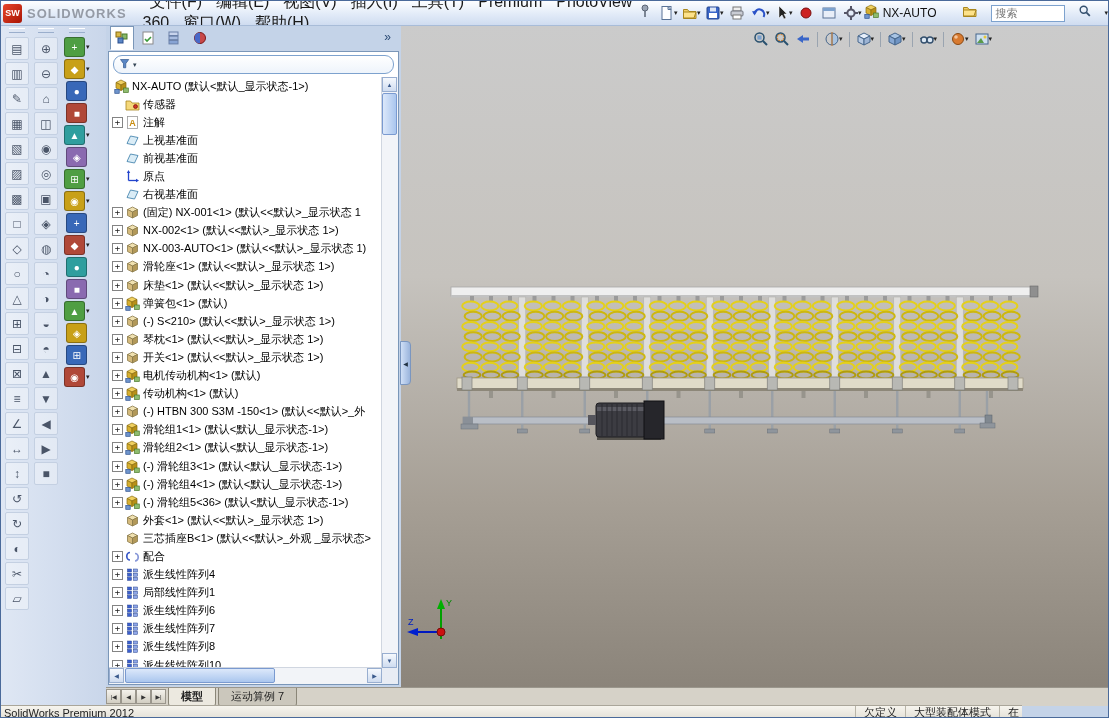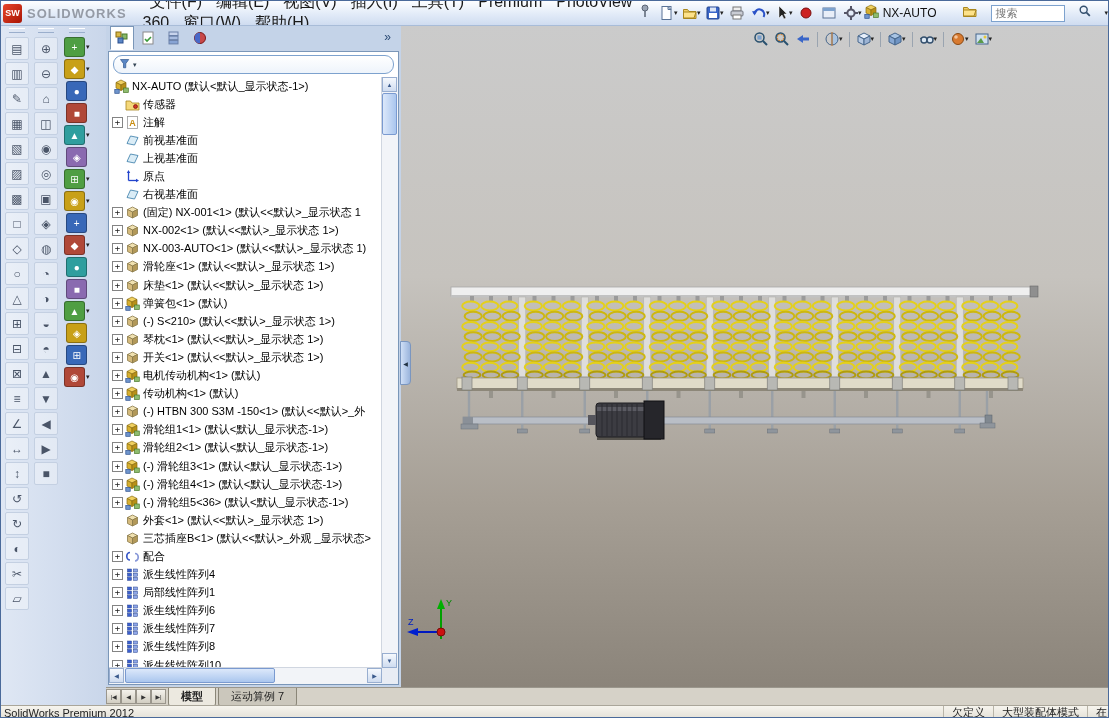--- a/index.html
+++ b/index.html
@@ -78,21 +78,21 @@
   .husep{width:1px;height:15px;background:#9aa4b0;margin:0 3px;}
   .hucaret{font-size:7px;color:#222;margin-left:-1px;}
   
   #tabbar{position:absolute;left:105px;top:686px;width:1004px;height:18px;background:#d6d2c8;
           border-top:1px solid #9a968c;display:flex;align-items:flex-start;overflow:hidden;}
   .navbtn{width:15px;height:15px;background:linear-gradient(#f4f2ec,#d2cec2);border:1px solid #9a968c;
           font-size:6px;display:flex;align-items:center;justify-content:center;color:#333;margin-top:1px;box-sizing:border-box;}
   .tab{font-size:11px;padding:1px 12px 2px;background:#cbc7bc;border:1px solid #8a8678;border-top:none;
        border-radius:0 0 4px 4px;margin-left:2px;color:#222;}
   .tab.active{background:#ece9e0;font-weight:bold;}
-  #statusbar{position:absolute;left:0;top:704px;width:1109px;height:14px;overflow:hidden;
+  #statusbar{position:absolute;left:0;top:704px;width:1021px;height:14px;overflow:hidden;
              background:linear-gradient(#f6f4ee,#e3e0d6);border-top:1px solid #aaa69a;
              display:flex;align-items:center;font-size:11px;color:#222;box-sizing:border-box;}
   #status-left{padding-left:3px;white-space:nowrap;}
   #status-right{margin-left:auto;display:flex;align-items:center;height:100%;}
   .sseg{border-left:1px solid #b8b4a8;padding:0 8px;height:100%;display:flex;align-items:center;white-space:nowrap;}
   .sseg:last-child{width:14px;overflow:hidden;padding-right:0;}
 </style>
 </head>
 <body>
 
@@ -369,28 +369,28 @@
                 <rect x="2.5" y="1.5" width="10" height="12" fill="#fff" stroke="#999" stroke-width="0.8"></rect>
                 <text x="7.5" y="11" font-size="9" font-weight="bold" fill="#c88c10" text-anchor="middle" font-family="Liberation Sans,sans-serif">A</text>
               </svg></span>
             <span class="tlabel">注解</span>
           </div>
           <div class="trow">
             <div class="texp-sp"></div>
             <span class="ticon"><svg width="15" height="15" viewBox="0 0 15 15">
                 <polygon points="2,10.5 5.5,3 13,4.5 9.5,12" fill="rgba(150,200,230,0.35)" stroke="#4a88b0" stroke-width="0.9"></polygon>
               </svg></span>
+            <span class="tlabel">上视基准面</span>
+          </div>
+          <div class="trow">
+            <div class="texp-sp"></div>
+            <span class="ticon"><svg width="15" height="15" viewBox="0 0 15 15">
+                <polygon points="2,10.5 5.5,3 13,4.5 9.5,12" fill="rgba(150,200,230,0.35)" stroke="#4a88b0" stroke-width="0.9"></polygon>
+              </svg></span>
             <span class="tlabel">前视基准面</span>
-          </div>
-          <div class="trow">
-            <div class="texp-sp"></div>
-            <span class="ticon"><svg width="15" height="15" viewBox="0 0 15 15">
-                <polygon points="2,10.5 5.5,3 13,4.5 9.5,12" fill="rgba(150,200,230,0.35)" stroke="#4a88b0" stroke-width="0.9"></polygon>
-              </svg></span>
-            <span class="tlabel">上视基准面</span>
           </div>
           <div class="trow">
             <div class="texp-sp"></div>
             <span class="ticon"><svg width="15" height="15" viewBox="0 0 15 15">
                 <line x1="3.5" y1="11.5" x2="11" y2="11.5" stroke="#2244cc" stroke-width="1.3"></line>
                 <line x1="3.5" y1="11.5" x2="3.5" y2="4" stroke="#2244cc" stroke-width="1.3"></line>
                 <polygon points="11,9.8 14,11.5 11,13.2" fill="#2244cc"></polygon>
                 <polygon points="1.8,4 3.5,1 5.2,4" fill="#2244cc"></polygon>
               </svg></span>
             <span class="tlabel">原点</span>

